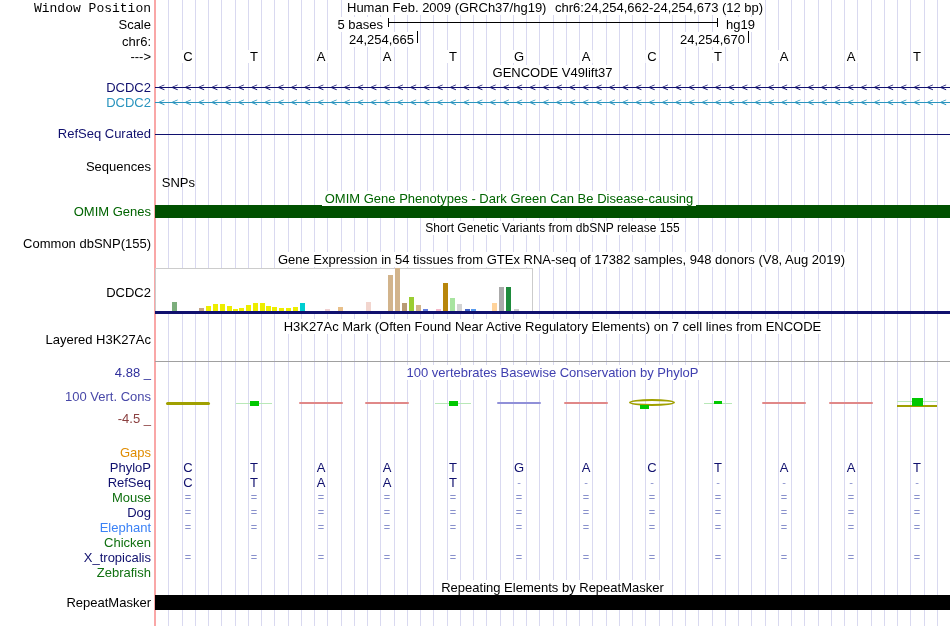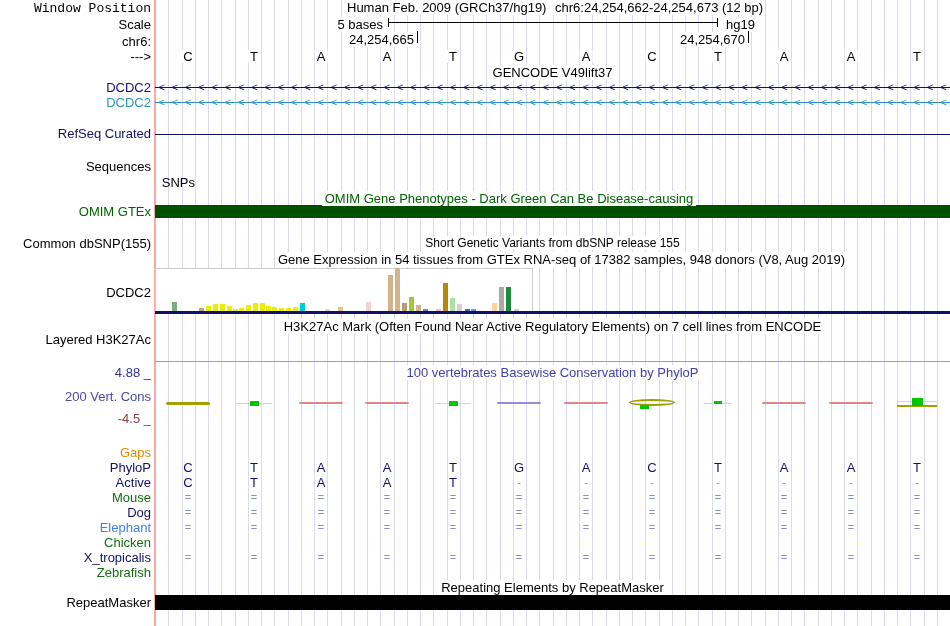--- a/index.html
+++ b/index.html
@@ -46,40 +46,40 @@
   <div class="hline" id="rmsk-bar" style="top: 595px; height: 15px; background: rgb(0, 0, 0);"></div>
 <div style="left: 0px; top: 2px; width: 151px; text-align: right; white-space: nowrap; line-height: 13px; color: rgb(0, 0, 0); position: absolute; font-family: Liberation Mono, monospace;">Window Position</div>
     <div style="left: 0px; top: 18px; width: 151px; text-align: right; white-space: nowrap; line-height: 13px; color: rgb(0, 0, 0); position: absolute;">Scale</div>
     <div style="left: 0px; top: 35px; width: 151px; text-align: right; white-space: nowrap; line-height: 13px; color: rgb(0, 0, 0); position: absolute;">chr6:</div>
     <div style="left: 0px; top: 50px; width: 151px; text-align: right; white-space: nowrap; line-height: 13px; color: rgb(0, 0, 0); position: absolute;">---&gt;</div>
     <div style="left: 0px; top: 81px; width: 151px; text-align: right; white-space: nowrap; line-height: 13px; color: rgb(16, 16, 110); position: absolute;">DCDC2</div>
     <div style="left: 0px; top: 96px; width: 151px; text-align: right; white-space: nowrap; line-height: 13px; color: rgb(42, 148, 190); position: absolute;">DCDC2</div>
     <div style="left: 0px; top: 127px; width: 151px; text-align: right; white-space: nowrap; line-height: 13px; color: rgb(16, 16, 110); position: absolute;">RefSeq Curated</div>
     <div style="left: 0px; top: 160px; width: 151px; text-align: right; white-space: nowrap; line-height: 13px; color: rgb(0, 0, 0); position: absolute;">Sequences</div>
     <div style="left: 0px; top: 176px; width: 151px; text-align: right; white-space: nowrap; line-height: 13px; color: rgb(0, 0, 0); position: absolute; margin-left: 44px;">SNPs</div>
-    <div style="left: 0px; top: 205px; width: 151px; text-align: right; white-space: nowrap; line-height: 13px; color: rgb(0, 100, 0); position: absolute;">OMIM GTEx</div>
+    <div style="left: 0px; top: 205px; width: 151px; text-align: right; white-space: nowrap; line-height: 13px; color: rgb(0, 100, 0); position: absolute;">OMIM Genes</div>
     <div style="left: 0px; top: 237px; width: 151px; text-align: right; white-space: nowrap; line-height: 13px; color: rgb(0, 0, 0); position: absolute;">Common dbSNP(155)</div>
     <div style="left: 0px; top: 286px; width: 151px; text-align: right; white-space: nowrap; line-height: 13px; color: rgb(0, 0, 0); position: absolute;">DCDC2</div>
     <div style="left: 0px; top: 333px; width: 151px; text-align: right; white-space: nowrap; line-height: 13px; color: rgb(0, 0, 0); position: absolute;">Layered H3K27Ac</div>
     <div style="left: 0px; top: 366px; width: 151px; text-align: right; white-space: nowrap; line-height: 13px; color: rgb(48, 48, 156); position: absolute;">4.88 _</div>
-    <div style="left: 0px; top: 390px; width: 151px; text-align: right; white-space: nowrap; line-height: 13px; color: rgb(72, 72, 168); position: absolute;">200 Vert. Cons</div>
+    <div style="left: 0px; top: 390px; width: 151px; text-align: right; white-space: nowrap; line-height: 13px; color: rgb(72, 72, 168); position: absolute;">100 Vert. Cons</div>
     <div style="left: 0px; top: 412px; width: 151px; text-align: right; white-space: nowrap; line-height: 13px; color: rgb(139, 64, 64); position: absolute;">-4.5 _</div>
     <div style="left: 0px; top: 446px; width: 151px; text-align: right; white-space: nowrap; line-height: 13px; color: rgb(224, 140, 0); position: absolute;">Gaps</div>
     <div style="left: 0px; top: 461px; width: 151px; text-align: right; white-space: nowrap; line-height: 13px; color: rgb(16, 16, 110); position: absolute;">PhyloP</div>
-    <div style="left: 0px; top: 476px; width: 151px; text-align: right; white-space: nowrap; line-height: 13px; color: rgb(16, 16, 110); position: absolute;">Active</div>
+    <div style="left: 0px; top: 476px; width: 151px; text-align: right; white-space: nowrap; line-height: 13px; color: rgb(16, 16, 110); position: absolute;">RefSeq</div>
     <div style="left: 0px; top: 491px; width: 151px; text-align: right; white-space: nowrap; line-height: 13px; color: rgb(16, 112, 16); position: absolute;">Mouse</div>
     <div style="left: 0px; top: 506px; width: 151px; text-align: right; white-space: nowrap; line-height: 13px; color: rgb(16, 16, 110); position: absolute;">Dog</div>
     <div style="left: 0px; top: 521px; width: 151px; text-align: right; white-space: nowrap; line-height: 13px; color: #3b82f6; position: absolute;">Elephant</div>
     <div style="left: 0px; top: 536px; width: 151px; text-align: right; white-space: nowrap; line-height: 13px; color: rgb(16, 112, 16); position: absolute;">Chicken</div>
     <div style="left: 0px; top: 551px; width: 151px; text-align: right; white-space: nowrap; line-height: 13px; color: rgb(16, 16, 110); position: absolute;">X_tropicalis</div>
     <div style="left: 0px; top: 566px; width: 151px; text-align: right; white-space: nowrap; line-height: 13px; color: rgb(16, 112, 16); position: absolute;">Zebrafish</div>
     <div style="left: 0px; top: 596px; width: 151px; text-align: right; white-space: nowrap; line-height: 13px; color: rgb(0, 0, 0); position: absolute;">RepeatMasker</div>
     <div class="ttl" style="left: 155px; top: 66px; width: 795px; text-align: center; line-height: 13px; position: absolute;"><span style="color: rgb(0, 0, 0);">GENCODE V49lift37</span></div>
     <div class="ttl" style="left: 155px; top: 192px; width: 708px; text-align: center; line-height: 13px; position: absolute;"><span style="color: rgb(0, 100, 0);">OMIM Gene Phenotypes - Dark Green Can Be Disease-causing</span></div>
-    <div class="ttl sm" style="left: 155px; top: 222px; width: 795px; text-align: center; line-height: 13px; position: absolute; margin-top: 15px;"><span style="color: rgb(0, 0, 0);">Short Genetic Variants from dbSNP release 155</span></div>
+    <div class="ttl sm" style="left: 155px; top: 222px; width: 795px; text-align: center; line-height: 13px; position: absolute;"><span style="color: rgb(0, 0, 0);">Short Genetic Variants from dbSNP release 155</span></div>
     <div class="ttl" style="left: 155px; top: 253px; width: 795px; text-align: center; line-height: 13px; position: absolute; padding-left: 9px;"><span style="color: rgb(0, 0, 0);">Gene Expression in 54 tissues from GTEx RNA-seq of 17382 samples, 948 donors (V8, Aug 2019)</span></div>
     <div class="ttl" style="left: 155px; top: 320px; width: 795px; text-align: center; line-height: 13px; position: absolute;"><span style="color: rgb(0, 0, 0);">H3K27Ac Mark (Often Found Near Active Regulatory Elements) on 7 cell lines from ENCODE</span></div>
     <div class="ttl" style="left: 155px; top: 366px; width: 795px; text-align: center; line-height: 13px; position: absolute;"><span style="color: rgb(64, 64, 176);">100 vertebrates Basewise Conservation by PhyloP</span></div>
     <div class="ttl" style="left: 155px; top: 581px; width: 795px; text-align: center; line-height: 13px; position: absolute;"><span style="color: rgb(0, 0, 0);">Repeating Elements by RepeatMasker</span></div>
     <div style="left: 188px; top: 50px; transform: translateX(-50%); background: rgb(255, 255, 255); padding: 0px 2px; line-height: 13px; position: absolute;">C</div>
     <div style="left: 254px; top: 50px; transform: translateX(-50%); background: rgb(255, 255, 255); padding: 0px 2px; line-height: 13px; position: absolute;">T</div>
     <div style="left: 321px; top: 50px; transform: translateX(-50%); background: rgb(255, 255, 255); padding: 0px 2px; line-height: 13px; position: absolute;">A</div>
     <div style="left: 387px; top: 50px; transform: translateX(-50%); background: rgb(255, 255, 255); padding: 0px 2px; line-height: 13px; position: absolute;">A</div>
     <div style="left: 453px; top: 50px; transform: translateX(-50%); background: rgb(255, 255, 255); padding: 0px 2px; line-height: 13px; position: absolute;">T</div>
     <div style="left: 519px; top: 50px; transform: translateX(-50%); background: rgb(255, 255, 255); padding: 0px 2px; line-height: 13px; position: absolute;">G</div>

